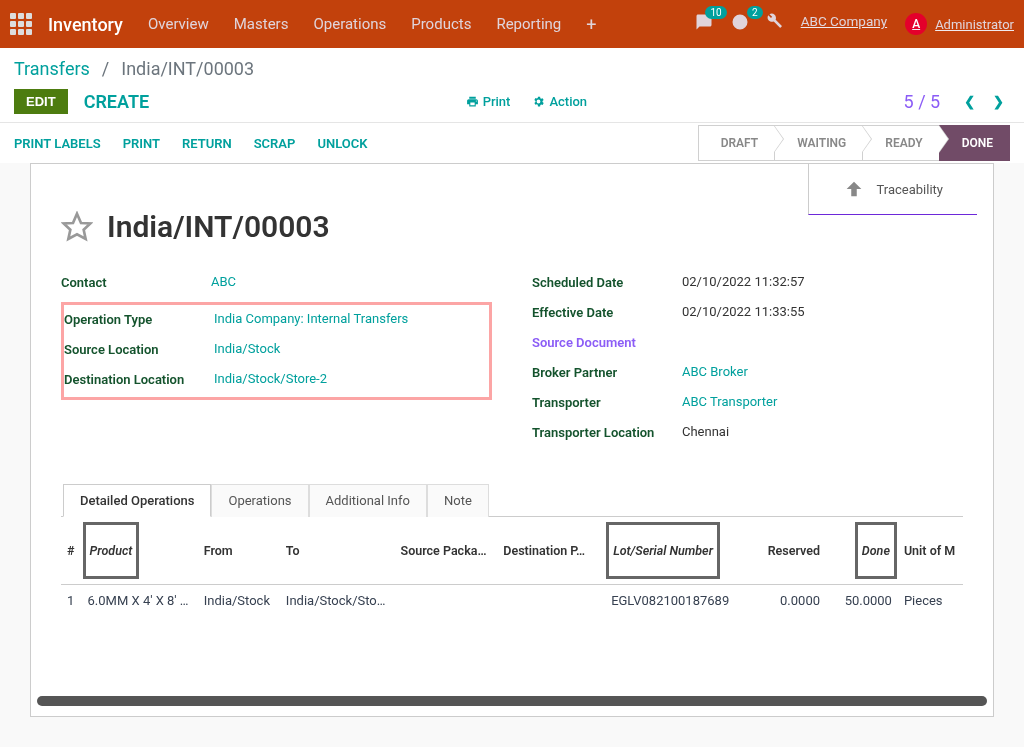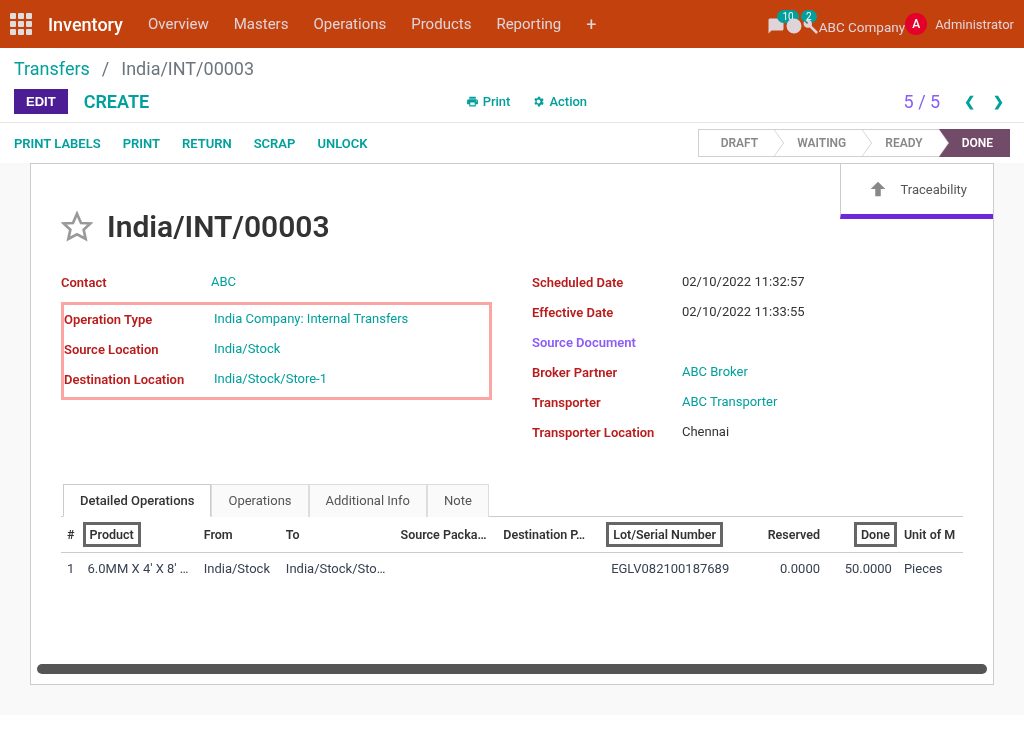--- a/index.html
+++ b/index.html
@@ -27,21 +27,21 @@
     grid-template-rows: repeat(3, 1fr);
     gap: 2px;
     margin-right: 16px;
     cursor: pointer;
   }
   .apps-icon span { background: #ddd; border-radius: 1px; }
   .navbar-brand { font-size: 18px; font-weight: 500; color: #fff; margin-right: 25px; }
   .nav-menu { display: flex; gap: 25px; flex: 1; align-items: center;}
   .nav-item { color: #e0d4db; cursor: pointer; font-size: 15px;}
   .nav-plus { font-size: 18px; color: #e0d4db; cursor: pointer; }
-  .systray { display: flex; align-items: flex-end; gap: 0; margin-left: auto;}
+  .systray { display: flex; align-items: flex-start; gap: 18px; margin-left: auto; text-decoration: underline;}
   .systray-item { position: relative; color: #e0d4db; cursor: pointer; display:flex; align-items:center;}
   .badge {
     position: absolute; top: -7px; right: -14px;
     background: #00A09D; color: #fff;
     border-radius: 10px; font-size: 10px;
     padding: 1px 5px; min-width: 14px; text-align:center;
   }
   .avatar {
     width: 22px; height: 22px; border-radius: 50%;
     background: #E4002B; color: #fff;
@@ -51,42 +51,42 @@
   .user-combo { display:flex; align-items:center; color:#e0d4db; cursor:pointer;}
 
   
   .control-panel { padding: 10px 14px 0 14px; border-bottom: 1px solid #e5e5e5; background:#fff; }
   .breadcrumb { display: flex; align-items: baseline; gap: 12px; font-size: 18px; margin-bottom: 10px;}
   .breadcrumb-root { color: #00A09D; cursor: pointer; }
   .breadcrumb-sep, .breadcrumb-current { color: #6c757d; }
   .cp-row2 { display:flex; align-items:center; margin-bottom:8px;}
   .cp-left { display:flex; align-items:center; gap: 16px; }
   .btn-edit {
-    background:#4c1d95; color:#fff; border:none;
+    background:#4d7c0f; color:#fff; border:none;
     padding: 5px 12px; font-size:13px; font-weight:600; cursor:pointer;
   }
   .btn-create { color:#00A09D; font-weight:600; cursor:pointer; font-size:18px;}
   .cp-center { margin-left:auto; margin-right:auto; display:flex; gap:22px; align-items:center;}
   .cp-action { color:#00A09D; cursor:pointer; font-size:13px; font-weight:500; display:flex; align-items:center; gap:4px;}
   .cp-right { display:flex; align-items:center; gap:18px;}
   .pager { color:#8b5cf6; font-size:18px;}
   .pager-arrows { display:flex; gap:6px;}
   .pager-arrow { color:#00A09D; cursor:pointer; font-weight:bold; padding:4px 6px;}
 
   .buttonbar {
     display:flex; align-items:center; padding:0 14px; height:40px; position:relative;
   }
   .bb-left { display:flex; gap:22px;}
   .bb-btn { color:#00A09D; font-weight:600; font-size:13px; cursor:pointer;}
 
   .statusbar { margin-left:auto; display:flex; align-items:center;}
   .status-step {
     position:relative; padding: 6px 16px 6px 22px;
     color:#888; font-weight:600; font-size:12px;
-    height:28px; display:flex; align-items:center;
+    height:36px; display:flex; align-items:center;
     background:#fff; border:1px solid #d0d0d0; border-right:none;
   }
   .status-step::after {
     content:''; position:absolute; right:-9px; top:0;
     width:0; height:0;
     border-top: 13px solid transparent;
     border-bottom: 13px solid transparent;
     border-left: 9px solid #fff;
     z-index:2;
   }
@@ -106,36 +106,36 @@
   .status-step.last::after, .status-step.last::before { display:none; }
   .status-step.last { border-right:1px solid #714B67; }
 
   
   .sheet-wrapper { background:#f9f9f9; padding:0 30px 30px 30px;}
   .sheet {
     background:#fff; border:1px solid #ccc; max-width:970px; margin:0 auto;
     position:relative;
   }
   .stat-button {
-    position:absolute; top:0; right:0;
-    border-left:1px solid #ccc; border-bottom:5px solid #6d28d9;
-    padding: 14px 26px; display:flex; align-items:center; gap:12px;
+    position:absolute; top:0; right:16px;
+    border-left:1px solid #ccc; border-bottom:1px solid #6d28d9;
+    padding: 14px 34px; display:flex; align-items:center; gap:12px;
     cursor:pointer; color:#555; background:#fff;
   }
   .stat-icon { font-size:20px; color:#888;}
 
   .form-body { padding: 45px 30px 20px 30px; }
   .title-row { display:flex; align-items:center; gap:14px; margin-bottom:30px;}
   .star-icon { width:32px; height:32px; color:#888; cursor:pointer;}
   .title { font-size:30px; font-weight:600; color:#333;}
   
   .fields-grid { display:flex; gap:40px; }
   .col { flex:1; }
   .field-row { display:flex; margin-bottom:10px; min-height:20px; align-items:flex-start;}
-  .field-label { width:150px; font-weight:600; color:#b91c1c; font-size:13px; padding-top:1px;}
+  .field-label { width:150px; font-weight:600; color:#14532d; font-size:13px; padding-top:1px;}
   .field-value { color:#333; font-size:13px;}
   .field-value.link { color:#00A09D; cursor:pointer;}
   .highlight-box {
     border: 3px solid #fca5a5; padding: 6px 8px 6px 0; margin-top:-2px;
     display:inline-block;
   }
   .highlight-box .field-row { margin-bottom:10px;}
   .highlight-box .field-row:last-child { margin-bottom:0;}
 
   
@@ -154,21 +154,21 @@
   .grid-table { width:100%; border-collapse:collapse; margin-top:0;}
   .grid-table th {
     text-align:left; padding:8px 6px; font-weight:600; font-size:12.5px;
     border-bottom:1px solid #ccc; color:#333; white-space:nowrap; overflow:hidden; text-overflow:ellipsis;
   }
   .grid-table th.right, .grid-table td.right { text-align:right;}
   .grid-table td {
     padding:8px 6px; font-size:13px; border-bottom:none; white-space:nowrap; overflow:hidden; text-overflow:ellipsis;
   }
   .th-highlight { position:relative; }
-  .th-highlight-inner { border:3px solid #666; padding:2px 4px; display:inline-block; margin:-3px -5px;}
+  .th-highlight-inner { border:3px solid #666; padding:18px 4px; display:inline-block; margin:-3px -5px;font-style:italic;}
 
   .hscroll {
     height:10px; background:#555; border-radius:5px; margin: 60px 2px 4px 2px;
   }
 
   .sheet-pad { padding: 0 4px 6px 4px;}
 
   svg { display:block;}
 </style>
 </head>
@@ -304,21 +304,21 @@
             <div class="field-row">
               <span class="field-label">Operation Type</span>
               <span class="field-value link">India Company: Internal Transfers</span>
             </div>
             <div class="field-row">
               <span class="field-label">Source Location</span>
               <span class="field-value link">India/Stock</span>
             </div>
             <div class="field-row">
               <span class="field-label">Destination Location</span>
-              <span class="field-value link">India/Stock/Store-1</span>
+              <span class="field-value link">India/Stock/Store-2</span>
             </div>
           </div>
         </div>
 
         <div class="col">
           <div class="field-row">
             <span class="field-label">Scheduled Date</span>
             <span class="field-value">02/10/2022 11:32:57</span>
           </div>
           <div class="field-row">

